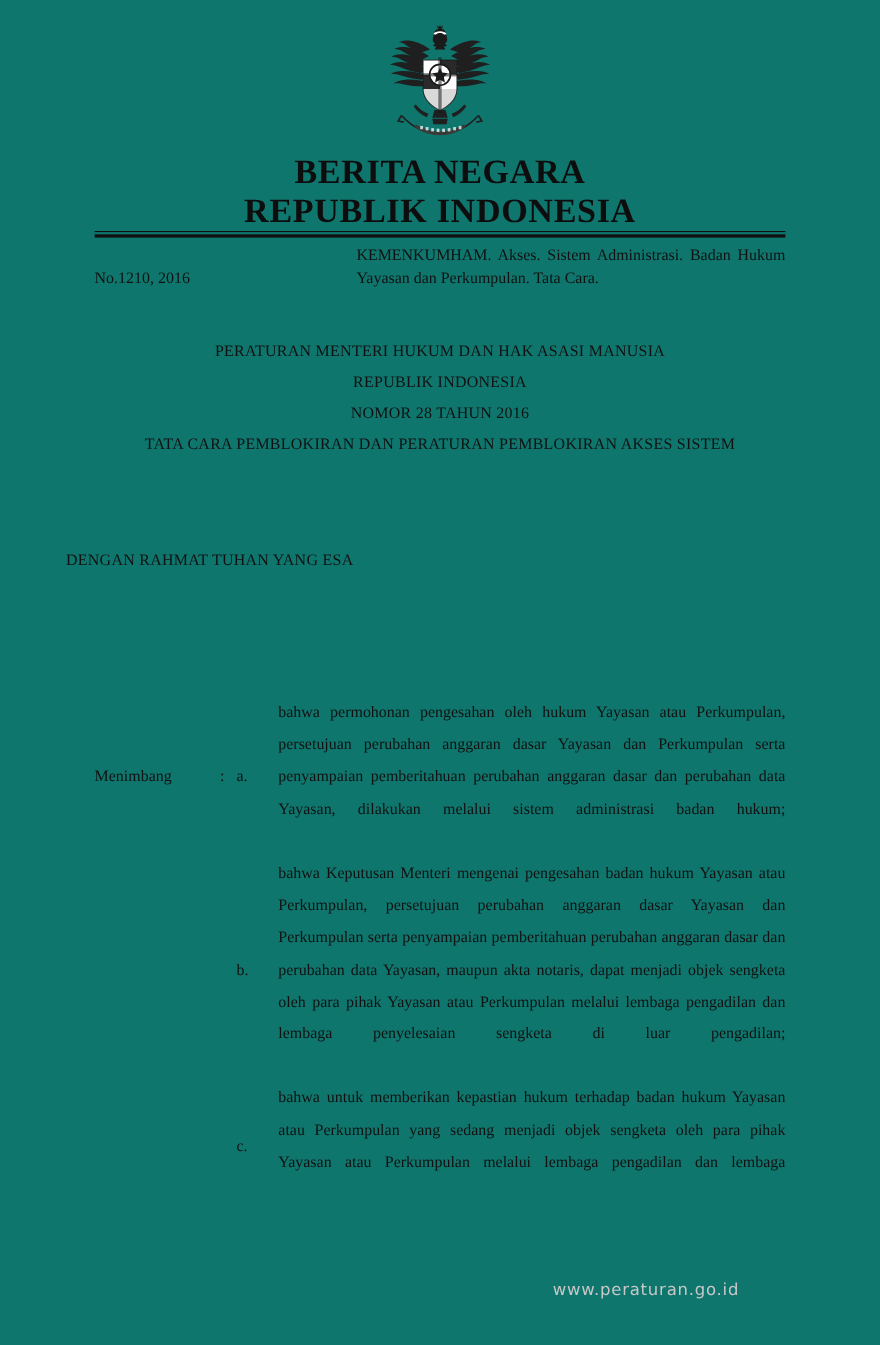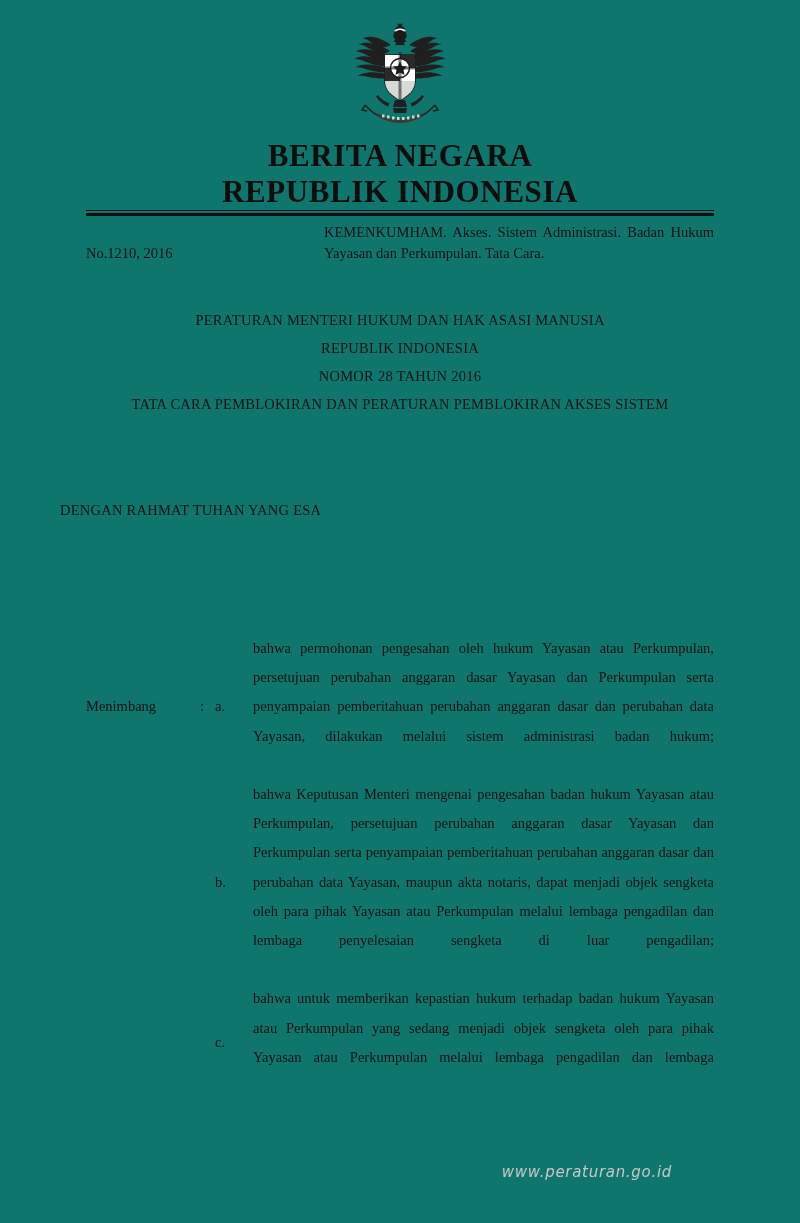--- a/index.html
+++ b/index.html
@@ -187,21 +187,20 @@
     position: absolute;
     top: 1163px;
     left: 0;
     width: 672px;
     text-align: right;
     box-sizing: border-box;
     font-family: "DejaVu Sans", "Liberation Sans", sans-serif;
     font-size: 15px;
     letter-spacing: 0.7px;
     color: #c7c7c7;
-    font-style: italic;
   }
 </style>
 </head>
 <body>
 
 <div class="page">
 
   <div class="emblem-wrap">
     <svg class="emblem" viewBox="0 0 236 208" aria-hidden="true">
       <g fill="#1b1b1b">

